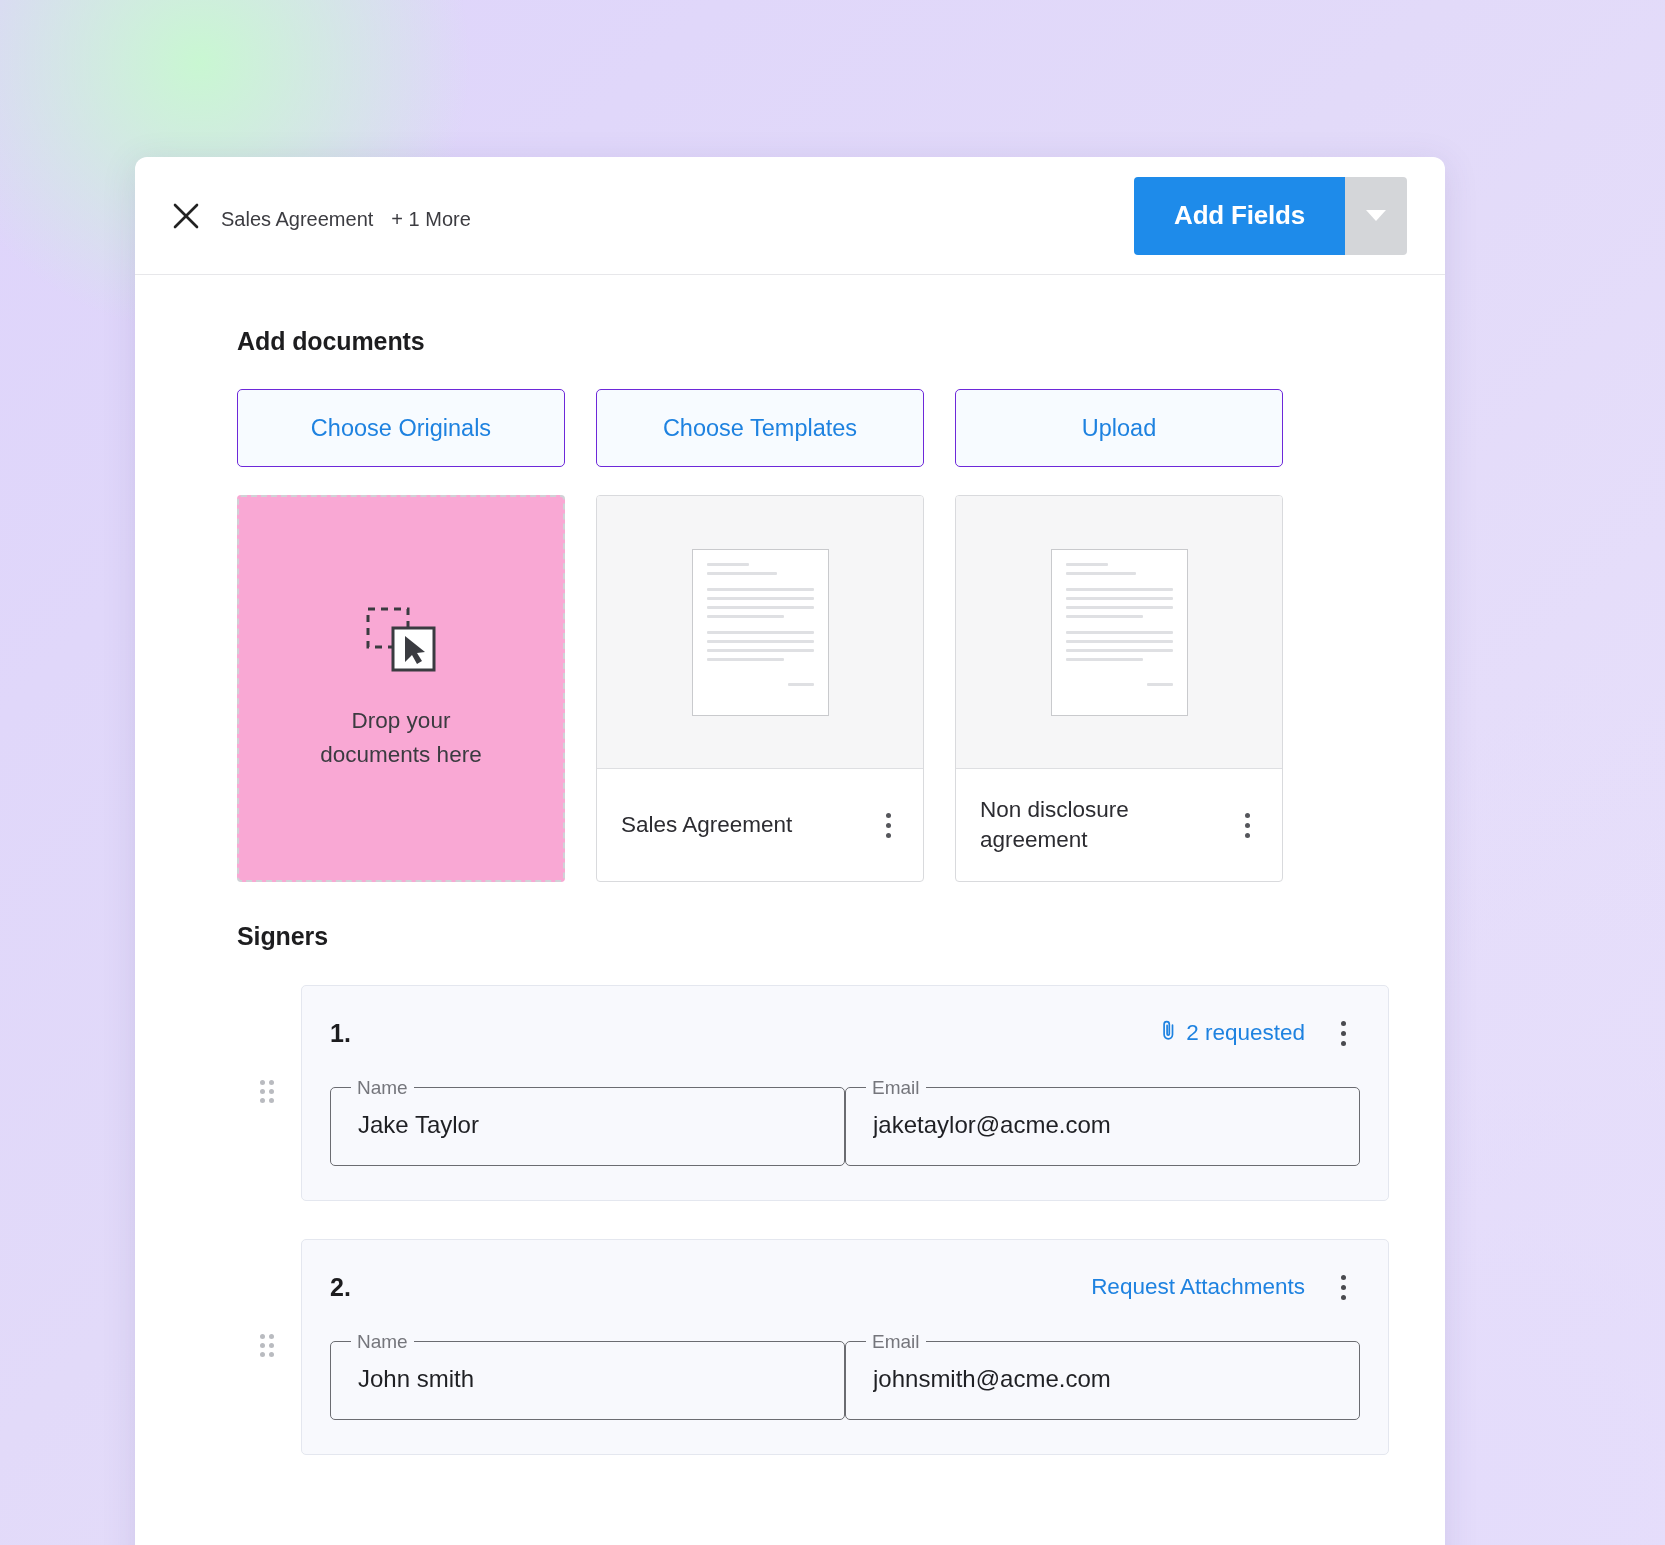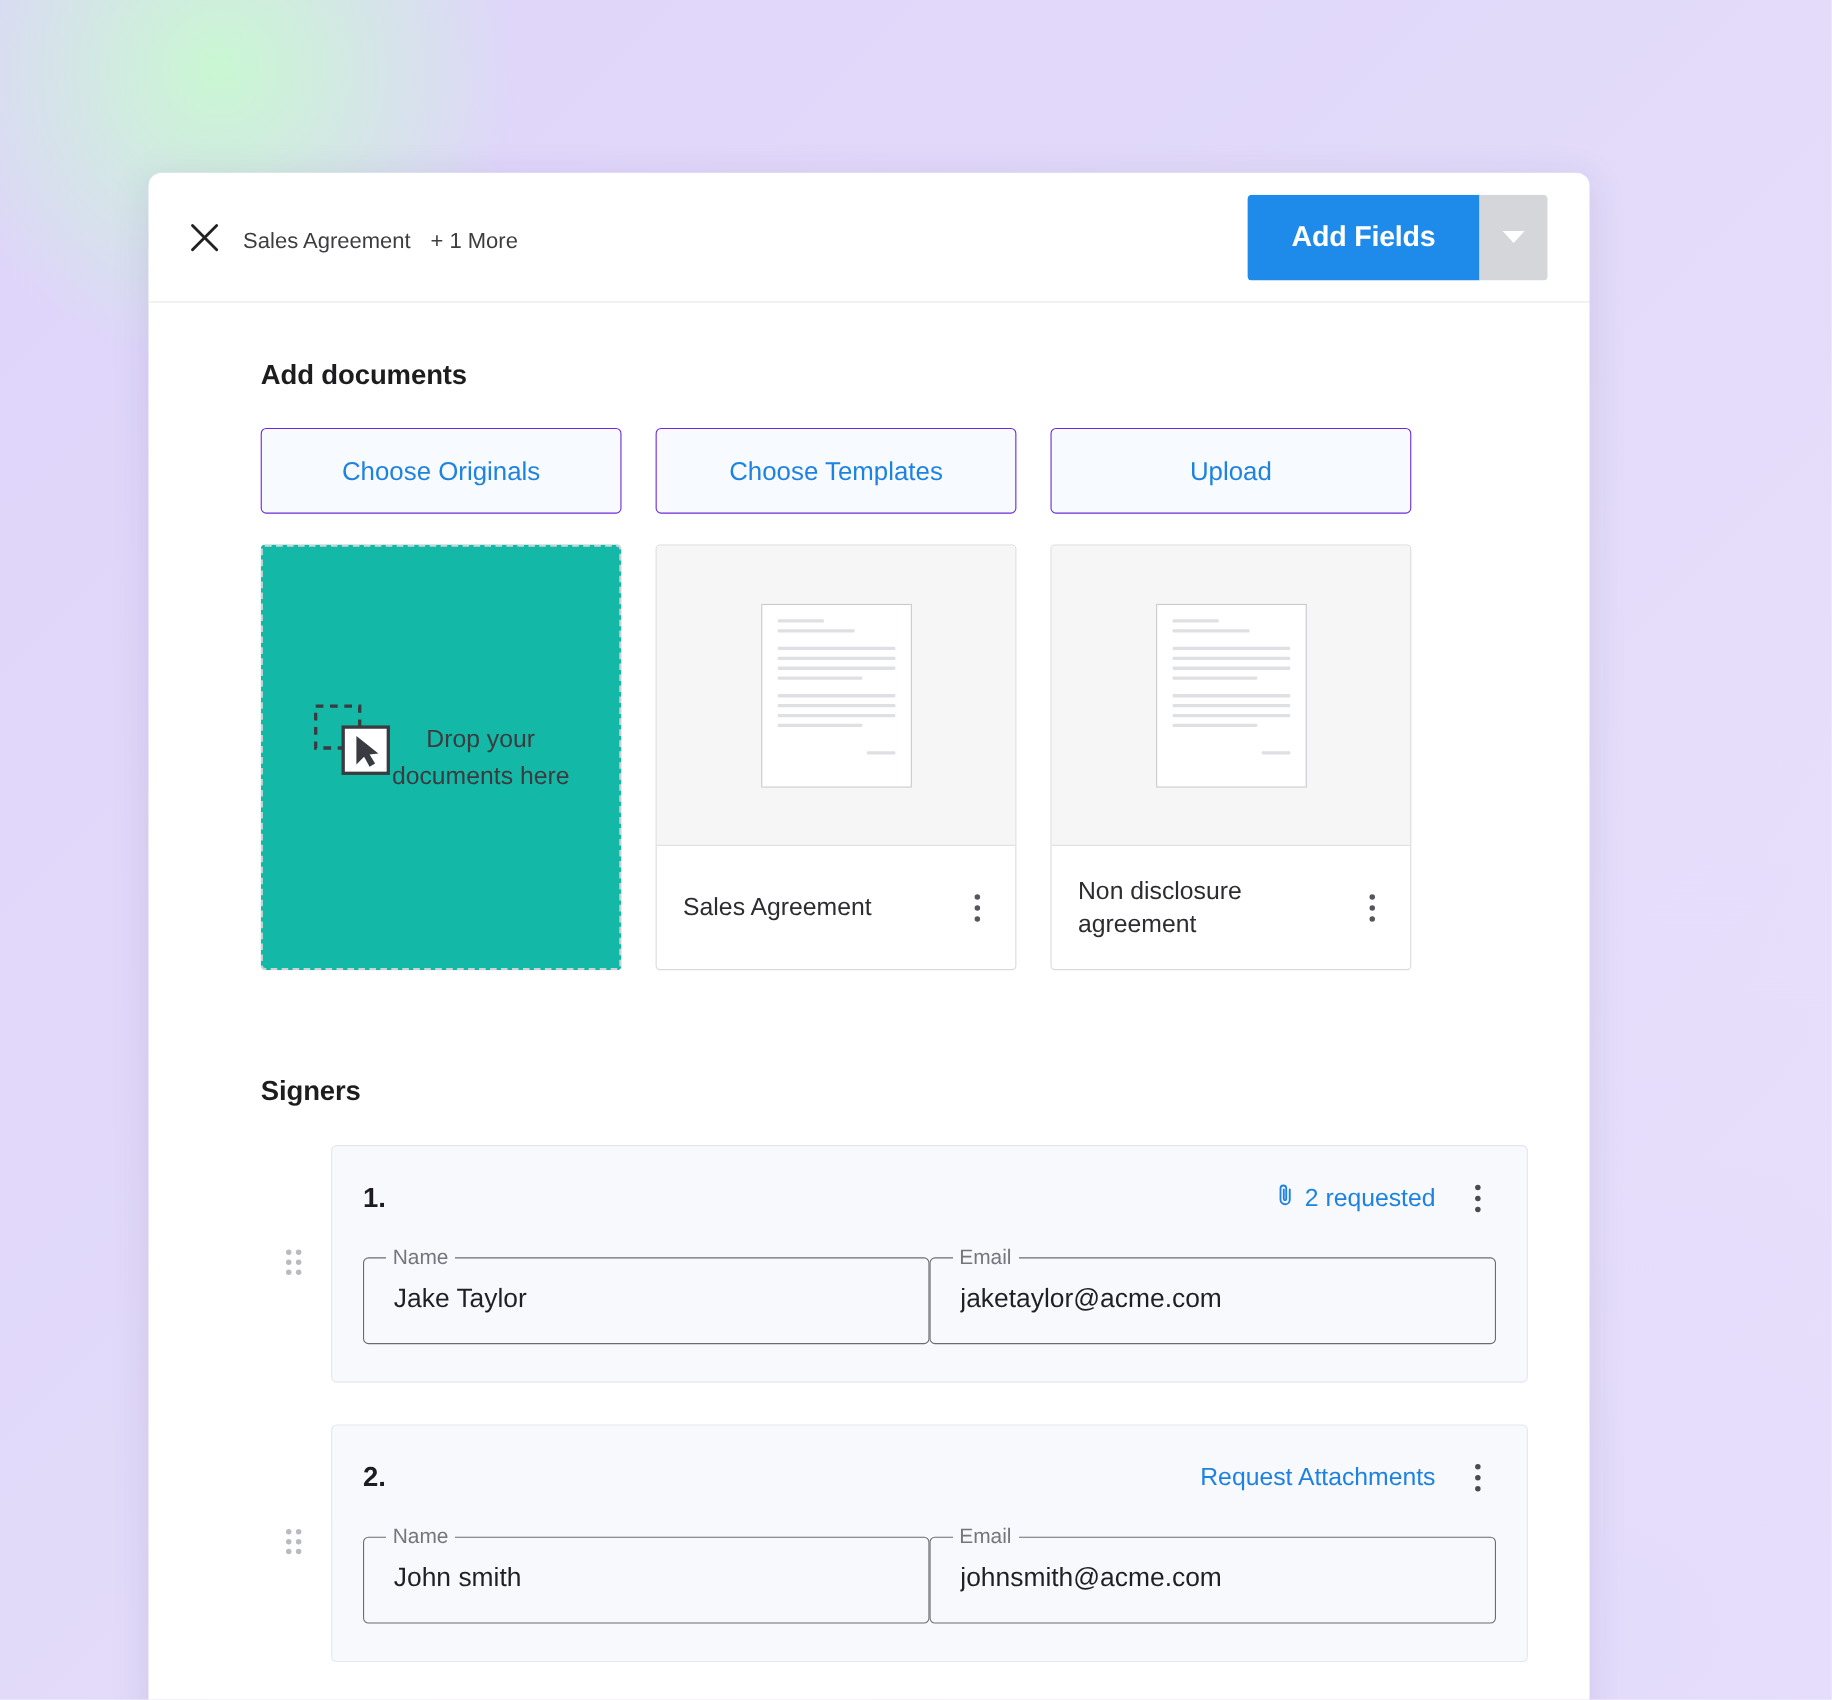--- a/index.html
+++ b/index.html
@@ -161,24 +161,25 @@
     grid-template-columns: 328px 328px 328px;
     gap: 31px;
     margin-top: 28px;
   }
 
   .dropzone {
     height: 387px;
     border: 2px dashed #d0d2d6;
     border-radius: 4px;
     display: flex;
-    align-items: center;
-    justify-content: center;
-    cursor: pointer;
-    background: #14b8a6;
+    flex-direction: column;
+    align-items: center;
+    justify-content: center;
+    cursor: pointer;
+    background: #f9a8d4;
   }
 
   .dropzone-icon { margin-bottom: 26px; }
 
   .dropzone-text {
     font-size: 22.5px;
     color: #3b3b40;
     text-align: center;
     line-height: 1.5;
   }
@@ -249,21 +250,21 @@
     flex: 0 0 auto;
   }
   .kebab i {
     width: 5px; height: 5px;
     border-radius: 50%;
     background: #55565b;
     display: block;
   }
 
   
-  .signers-title { margin-top: 96px; }
+  .signers-title { margin-top: 40px; }
 
   .signer-list { margin-top: 34px; }
 
   .signer-wrap {
     display: flex;
     align-items: center;
     gap: 0;
   }
 
   .drag-handle {

